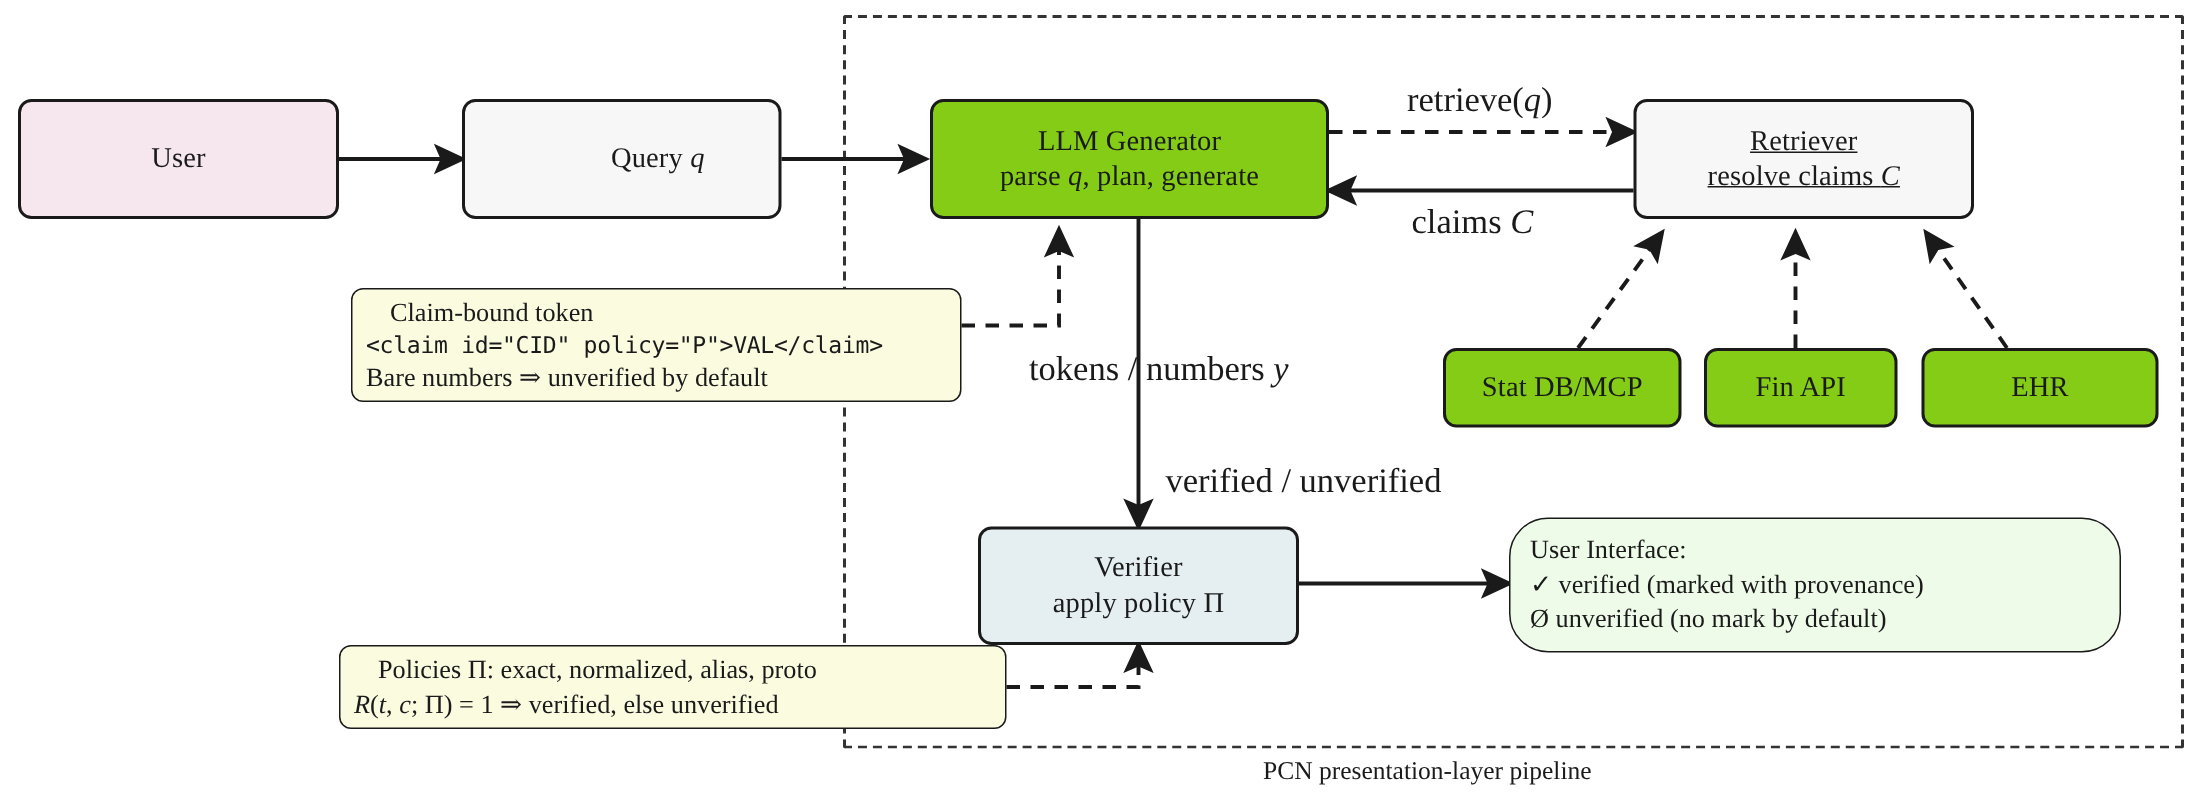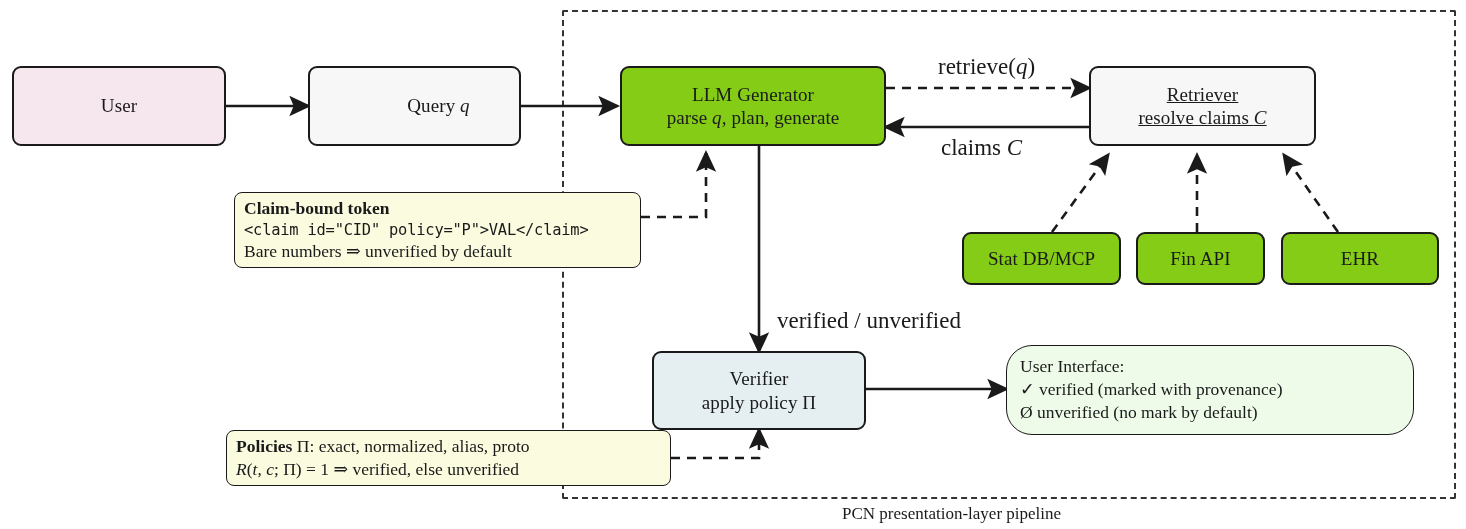--- a/index.html
+++ b/index.html
@@ -52,21 +52,21 @@
     display: flex;
     flex-direction: column;
     justify-content: center;
   }
   .note .ln { display: block; white-space: nowrap; }
   .mono {
     font-family: "DejaVu Sans Mono", "Liberation Mono", monospace;
     font-size: 15.4px;
     letter-spacing: -0.2px;
   }
-  b.hd { font-weight: bold; }
+  b.hd { font-weight: normal; margin-left: 16px; }
   i.m { font-style: italic; font-family: "Liberation Serif", serif; }
   .edge-label {
     position: absolute;
     font-size: 23px;
     white-space: nowrap;
     background: transparent;
   }
   .caption {
     position: absolute;
     font-size: 17px;
@@ -175,18 +175,19 @@
   <div class="note fill-green" style="left:1006px; top:345px; width:408px; height:90px; padding-left:13px;border-radius:26px;">
     <span class="ln">User Interface:</span>
     <span class="ln">✓ verified (marked with provenance)</span>
     <span class="ln">Ø unverified (no mark by default)</span>
   </div>
 
   <div class="edge-label" style="left:938px; top:54px;">retrieve(<i class="m">q</i>)</div>
 
   <div class="edge-label" style="left:941px; top:135px;">claims <i class="m">C</i></div>
 
+  <div class="edge-label" style="left:686px; top:233px;">tokens / numbers <i class="m">y</i></div>
 
   <div class="edge-label" style="left:777px; top:308px;">verified / unverified</div>
 
   <div class="caption" style="left:842px; top:504px;">PCN presentation-layer pipeline</div>
 
 </div>
 
 </body></html>

